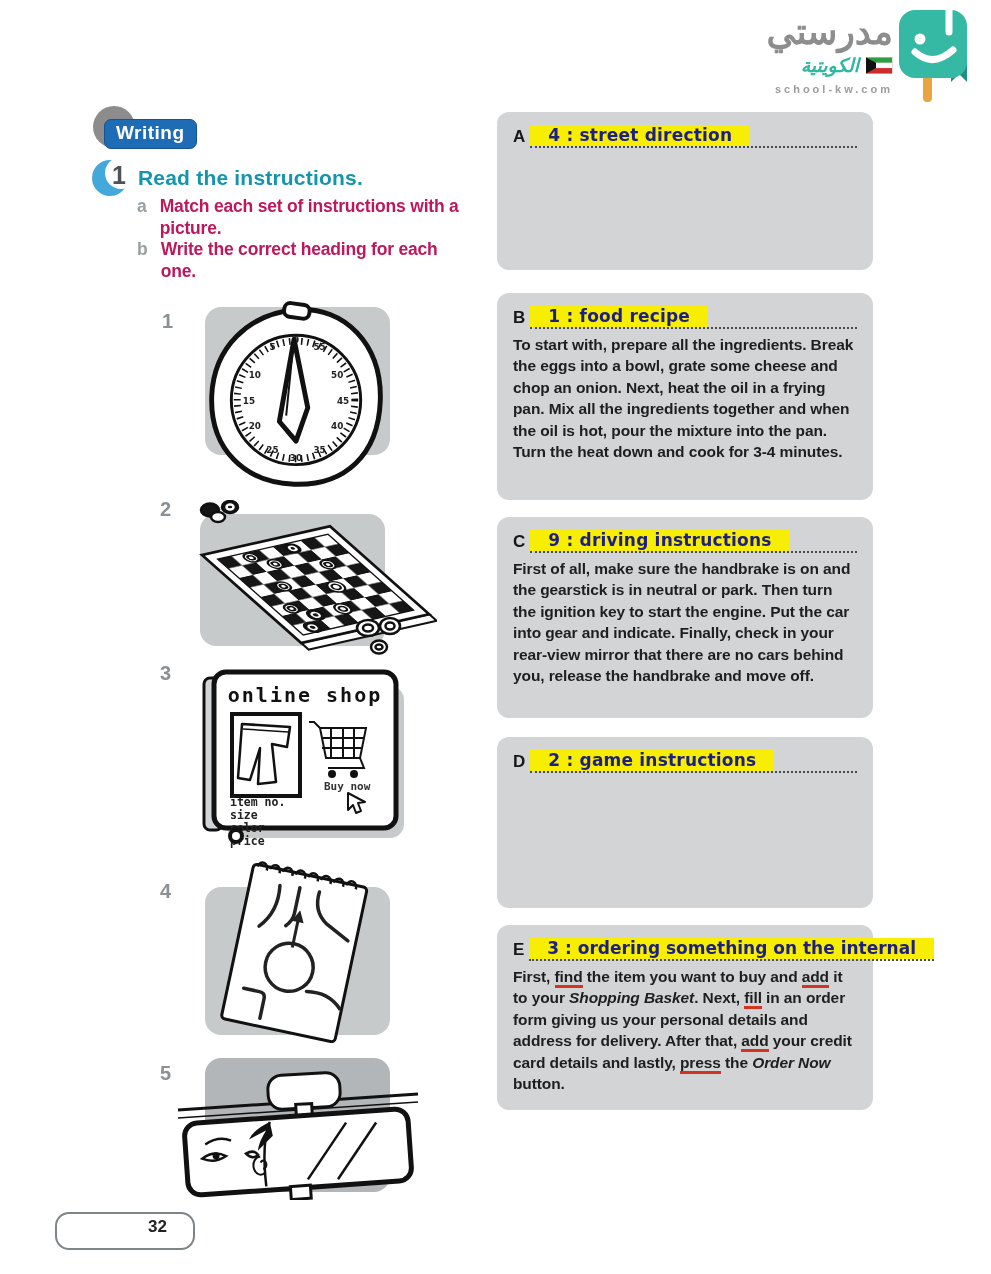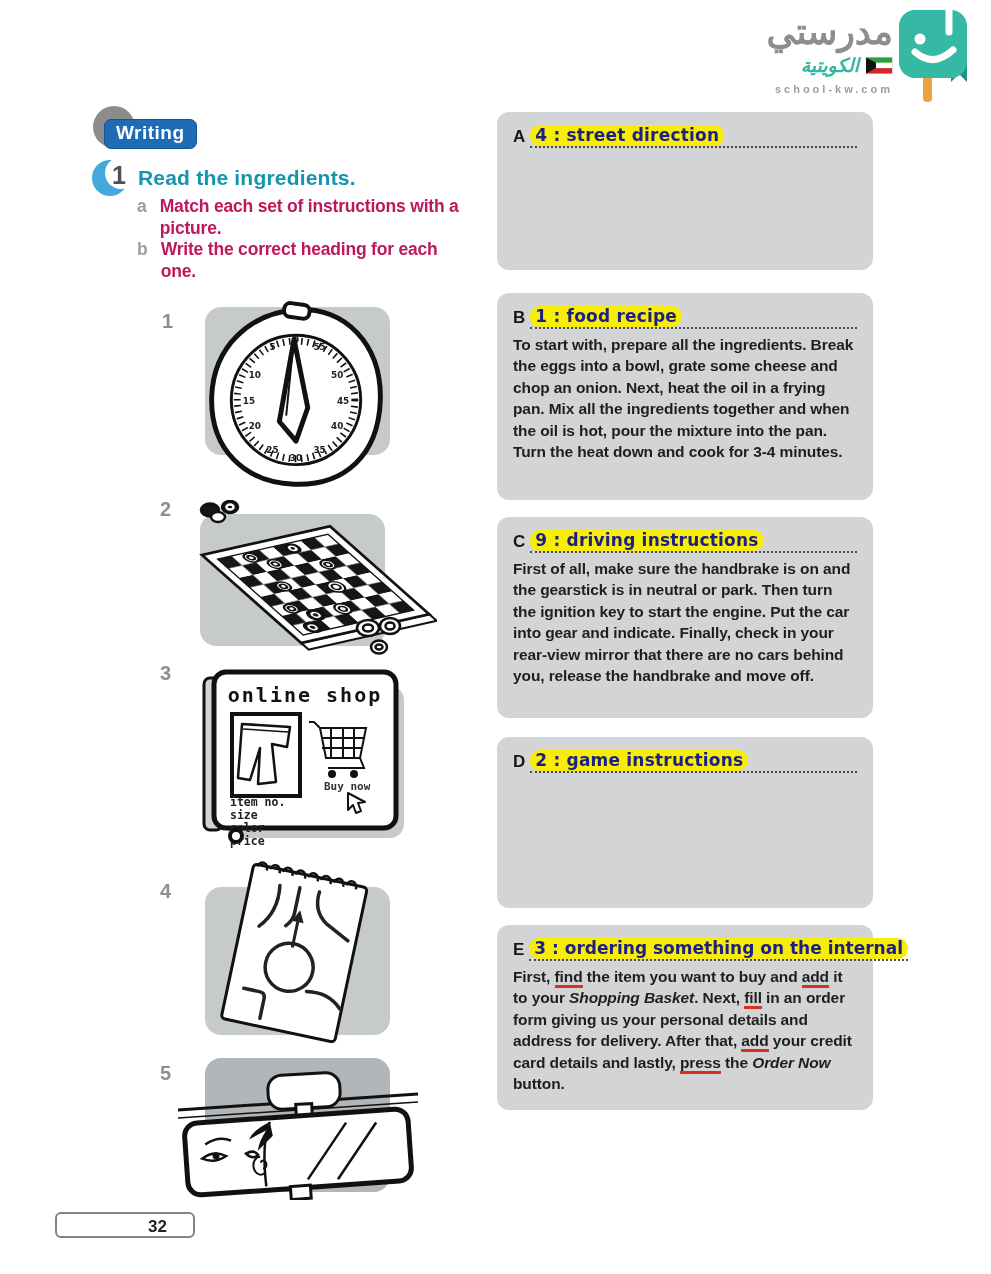--- a/index.html
+++ b/index.html
@@ -31,28 +31,28 @@
   .pic-bg.dark{background:#b2b6b8;}
   .pic-svg{position:absolute;}
   .mono{font-family:"DejaVu Sans Mono",monospace;}
   
   .ibox{position:absolute;left:497px;width:376px;background:#d2d4d6;border-radius:12px;
         padding:12px 16px 12px 16px;box-sizing:border-box;}
   .head-line{display:flex;align-items:flex-end;}
   .box-letter{font-size:17px;font-weight:800;color:#17171a;margin-right:5px;padding-bottom:1px;}
   .head-rule{flex:1;display:flex;align-items:flex-end;border-bottom:2.5px dotted #4a4a4a;min-height:22px;}
   .answer{background:#f8ee04;color:#1b1f86;font-weight:800;font-size:17px;
-        font-family:"DejaVu Sans",sans-serif;padding:0 5px 1px;white-space:nowrap;letter-spacing:.2px;border-radius:10px;}
+        font-family:"DejaVu Sans",sans-serif;padding:0 18px 1px;white-space:nowrap;letter-spacing:.2px;}
   .answer.long{font-size:17px;letter-spacing:0;}
   .box-body{margin-top:5px;font-size:15.5px;font-weight:700;line-height:1.38;color:#1e1e1e;letter-spacing:-.1px;}
   .it{font-style:italic;}
   .redline{border-bottom:3px solid #d63222;}
   
-  .page-num{position:absolute;left:55px;top:1212px;width:140px;height:26px;border:2px solid #7f8487;
-        border-radius:6px;box-sizing:border-box;text-align:right;padding-right:26px;
+  .page-num{position:absolute;left:55px;top:1212px;width:140px;height:38px;border:2px solid #7f8487;
+        border-radius:14px;box-sizing:border-box;text-align:right;padding-right:26px;
         font-size:17px;font-weight:800;color:#222;line-height:26px;background:#fff;}
 </style>
 </head>
 <body>
 
 <div class="page">
 
   <div class="logo">
     <div class="logo-text">
       <div class="logo-title">مدرستي</div>
@@ -76,21 +76,21 @@
       <circle cx="27" cy="33" r="5.5" fill="#fff"></circle>
       <path d="M22 46 q18 16 38 -2" stroke="#fff" stroke-width="7" stroke-linecap="round" fill="none"></path>
     </svg>
   </div>
 
   <span class="gray-dot"></span>
   <span class="writing-badge">Writing</span>
 
   <span class="crescent"></span>
   <span class="ex-num">1</span>
-  <span class="ex-title">Read the ingredients.</span>
+  <span class="ex-title">Read the instructions.</span>
 
   <div class="sub-item a">
     <span class="sub-letter">a</span>
     <span class="sub-text">Match each set of instructions with a picture.</span>
   </div>
   <div class="sub-item b">
     <span class="sub-letter">b</span>
     <span class="sub-text">Write the correct heading for each one.</span>
   </div>
 

